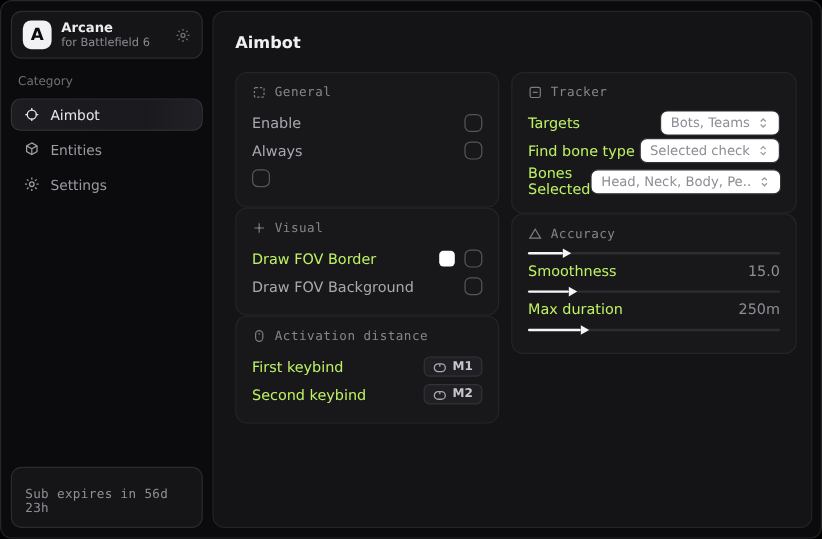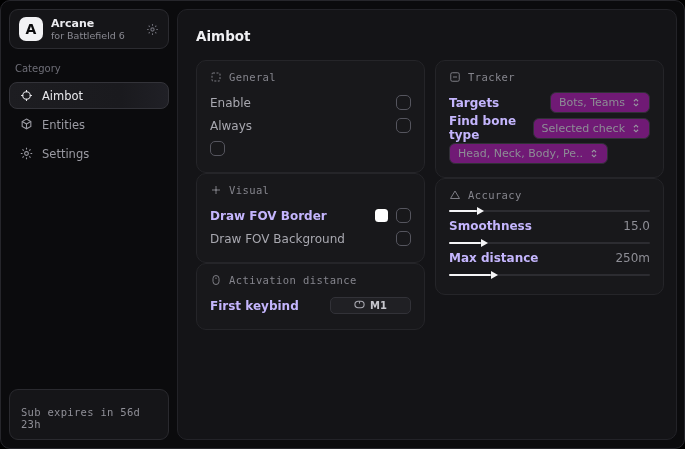--- a/index.html
+++ b/index.html
@@ -78,39 +78,39 @@
     font-size:10.5px; color:#85858d; letter-spacing:0.4px;
     margin-bottom:8px;
   }
   .card-title .ticon { display:flex; color:#7c7c84; }
 
   .row {
     display:flex; align-items:center; justify-content:space-between;
     min-height:23px; margin-top:0;
   }
   .row-label { font-size:12px; color:#a8a8b0; }
-  .row-label.bright { color:#c4b5fd; font-weight:bold; font-size:12px; }
+  .row-label.bright { color:#bef264; font-weight:normal; font-size:12px; }
 
   .checkbox {
     width:15px; height:15px; border:1.5px solid #55555e; border-radius:5px;
     background:transparent;
   }
   .right-controls { display:flex; align-items:center; gap:8px; }
   .swatch { width:13px; height:13px; border-radius:3.5px; }
 
   .keybadge {
-    display:flex; align-items:flex-start; gap:5px;
+    display:flex; align-items:flex-end; gap:5px;
     background:#202024; border:1px solid #323238; border-radius:5px;
-    padding:2px 23px; font-size:10px; font-weight:bold; color:#c7c7ce;
+    padding:2px 7px; font-size:10px; font-weight:bold; color:#c7c7ce;
   }
   .keybadge .kicon { display:flex; color:#a7a7af; }
 
   .dropdown {
     display:flex; align-items:center; gap:6px;
-    background:#701a75; border:1px solid #303036; border-radius:6px;
+    background:#ffffff; border:1px solid #303036; border-radius:6px;
     padding:3px 8px; font-size:11px; color:#8d8d95;
     white-space:nowrap;
   }
   .dropdown .dicon { display:flex; color:#9a9aa2; }
 
   .slider-group { margin-top:7px; }
   .slider-head { display:flex; justify-content:space-between; align-items:center; }
   .slider-value { font-size:12px; color:#8e8e96; }
   .slider-track {
     position:relative; height:2px; background:#2c2c31; border-radius:2px;
@@ -253,20 +253,32 @@
             <span class="keybadge">
               <span class="kicon">
                 <svg width="11" height="9" viewBox="0 0 24 18" fill="none" stroke="currentColor" stroke-width="2.4">
                   <rect x="2" y="2" width="20" height="14" rx="7"></rect>
                     <path d="M12 2v5"></path>
                 </svg>
               </span>
               <span>M1</span>
             </span>
           </div>
+          <div class="row">
+            <span class="row-label bright">Second keybind</span>
+            <span class="keybadge">
+              <span class="kicon">
+                <svg width="11" height="9" viewBox="0 0 24 18" fill="none" stroke="currentColor" stroke-width="2.4">
+                  <rect x="2" y="2" width="20" height="14" rx="7"></rect>
+                    <path d="M12 2v5"></path>
+                </svg>
+              </span>
+              <span>M2</span>
+            </span>
+          </div>
         </div>
       </div>
 
       <div class="col col-right">
 
         <div class="card">
           <div class="card-title">
             <span class="ticon">
               <svg width="12" height="12" viewBox="0 0 24 24" fill="none" stroke="currentColor" stroke-width="2">
                 <rect x="3.5" y="3.5" width="17" height="17" rx="3"></rect>
@@ -291,20 +303,21 @@
             <span class="dropdown">
               <span>Selected check</span>
               <span class="dicon">
                 <svg width="10" height="11" viewBox="0 0 24 24" fill="none" stroke="currentColor" stroke-width="2.6">
                   <path d="M7 9l5-5 5 5M7 15l5 5 5-5"></path>
                 </svg>
               </span>
             </span>
           </div>
           <div class="row">
+            <span class="row-label bright">Bones Selected</span>
             <span class="dropdown">
               <span>Head, Neck, Body, Pe..</span>
               <span class="dicon">
                 <svg width="10" height="11" viewBox="0 0 24 24" fill="none" stroke="currentColor" stroke-width="2.6">
                   <path d="M7 9l5-5 5 5M7 15l5 5 5-5"></path>
                 </svg>
               </span>
             </span>
           </div>
         </div>
@@ -334,21 +347,21 @@
             </div>
             <div class="slider-track">
               <div class="slider-fill" style="width: 16%;">
                 <div class="slider-thumb"></div>
               </div>
             </div>
           </div>
 
           <div class="slider-group">
             <div class="slider-head">
-              <span class="row-label bright">Max distance</span>
+              <span class="row-label bright">Max duration</span>
               <span class="slider-value">250m</span>
             </div>
             <div class="slider-track">
               <div class="slider-fill" style="width: 21%;">
                 <div class="slider-thumb"></div>
               </div>
             </div>
           </div>
         </div>
 

